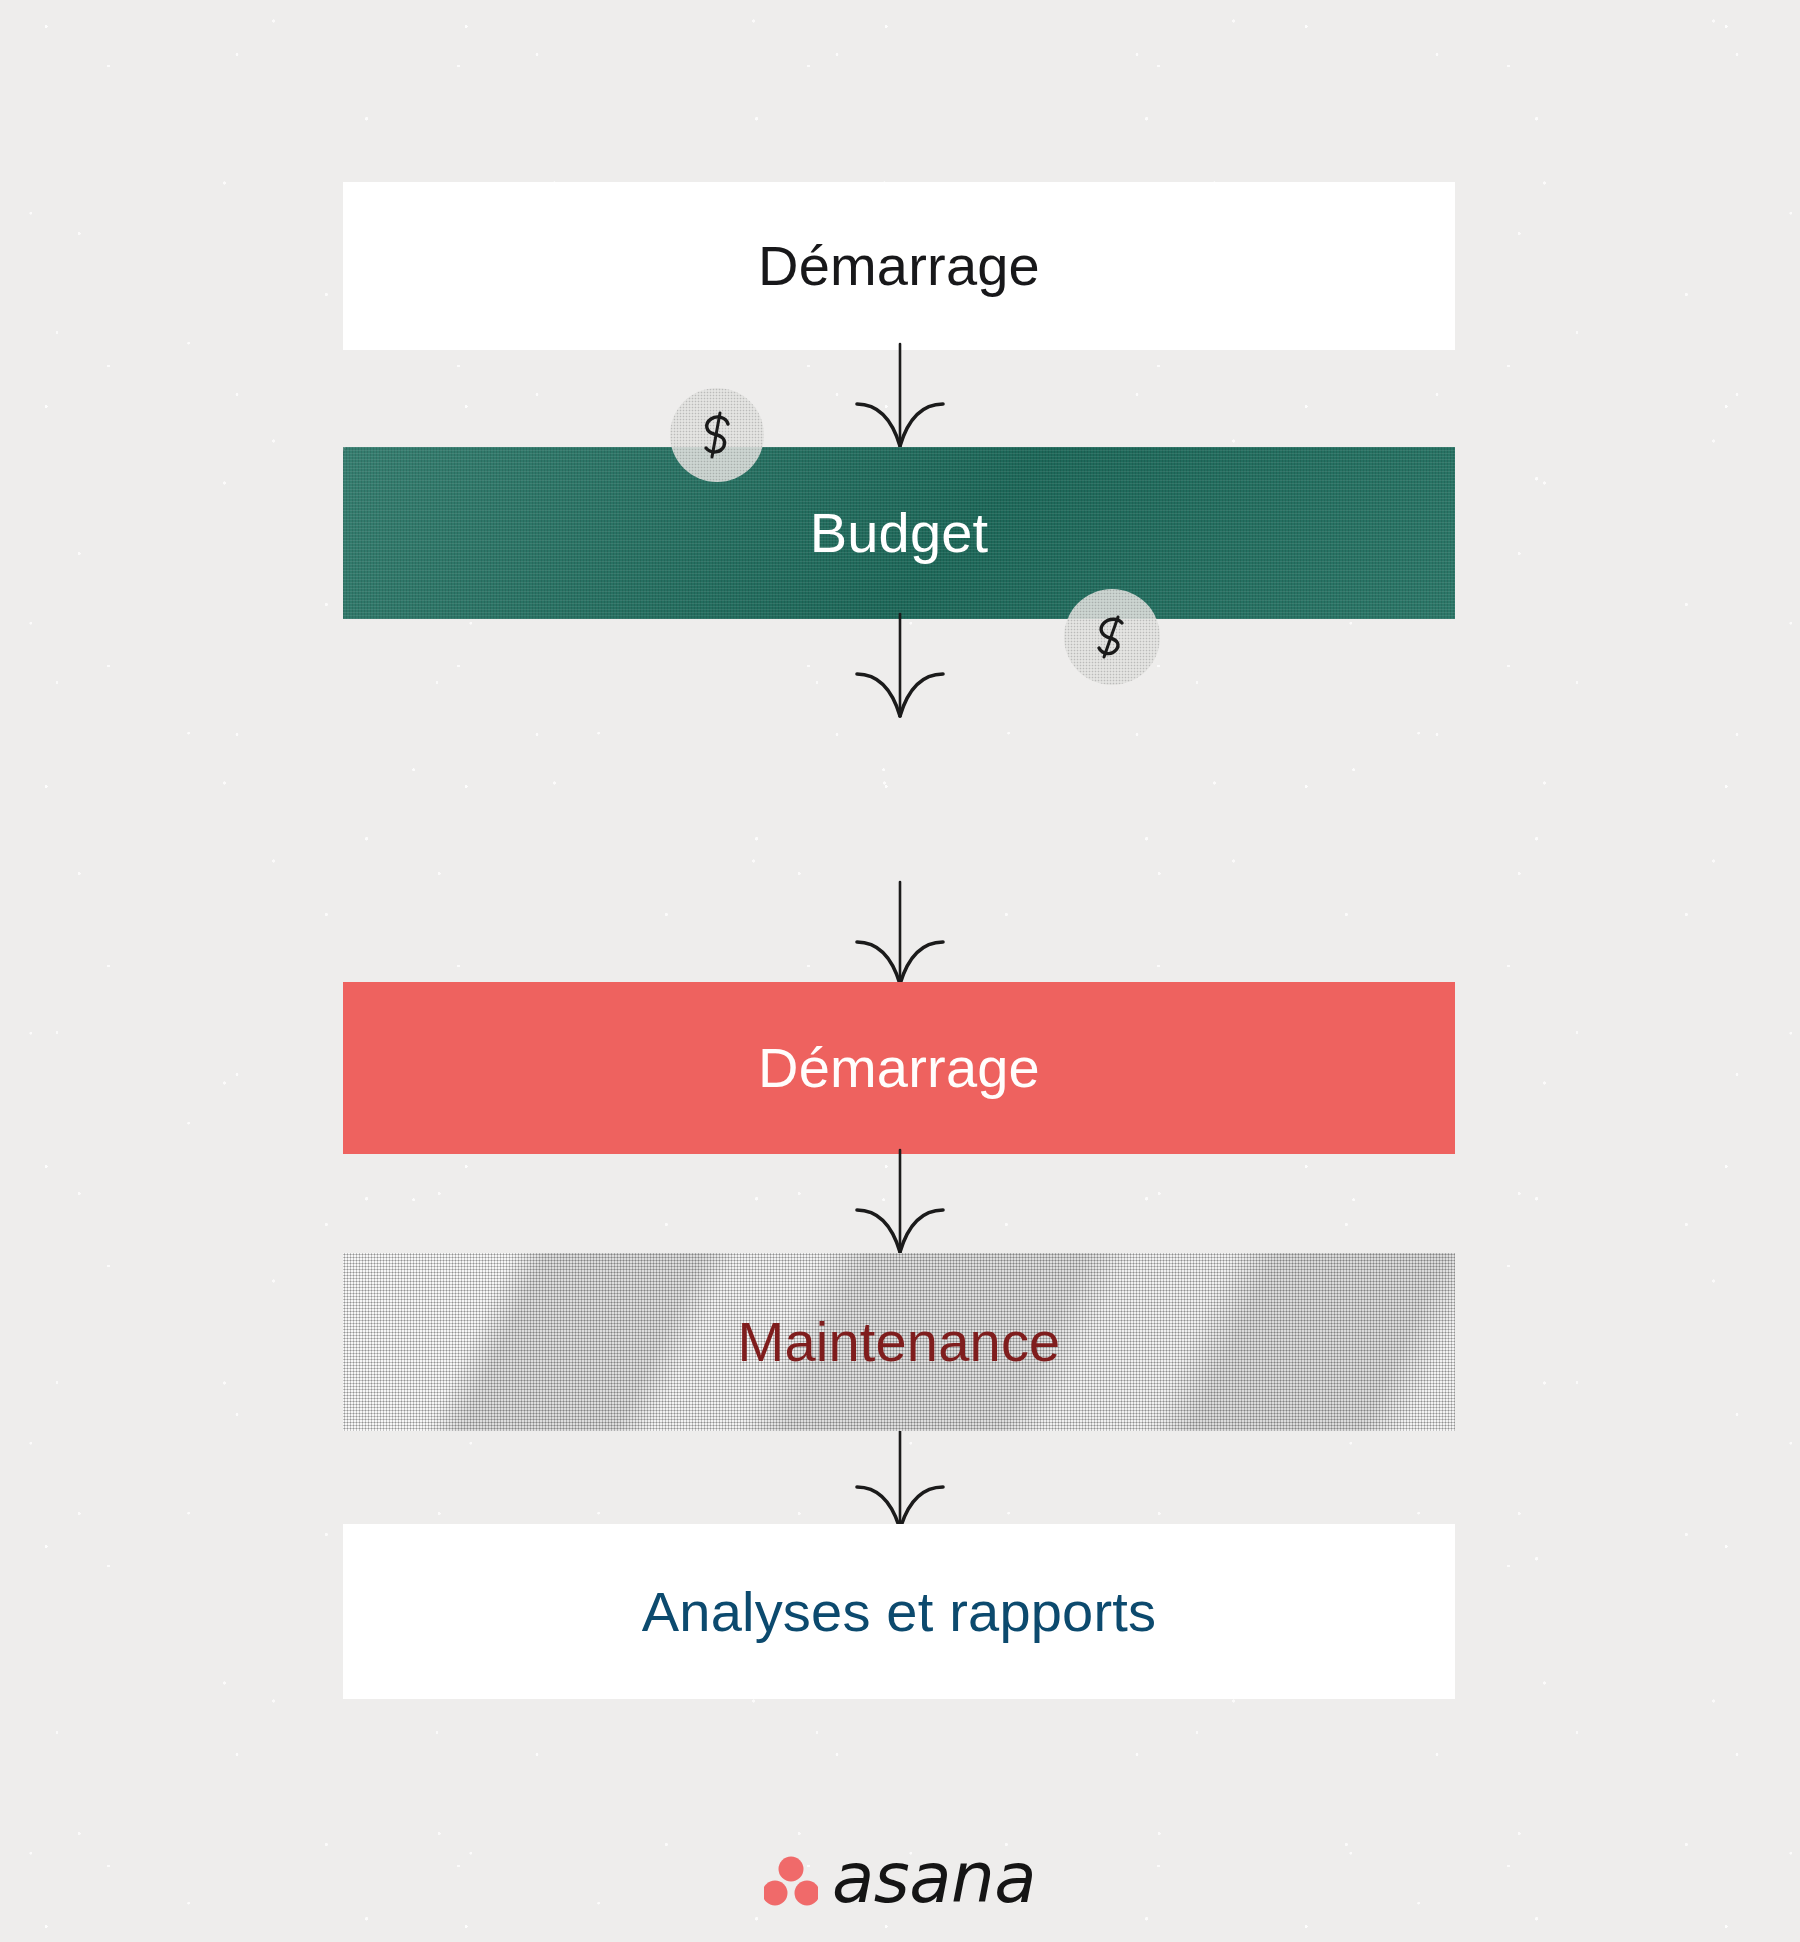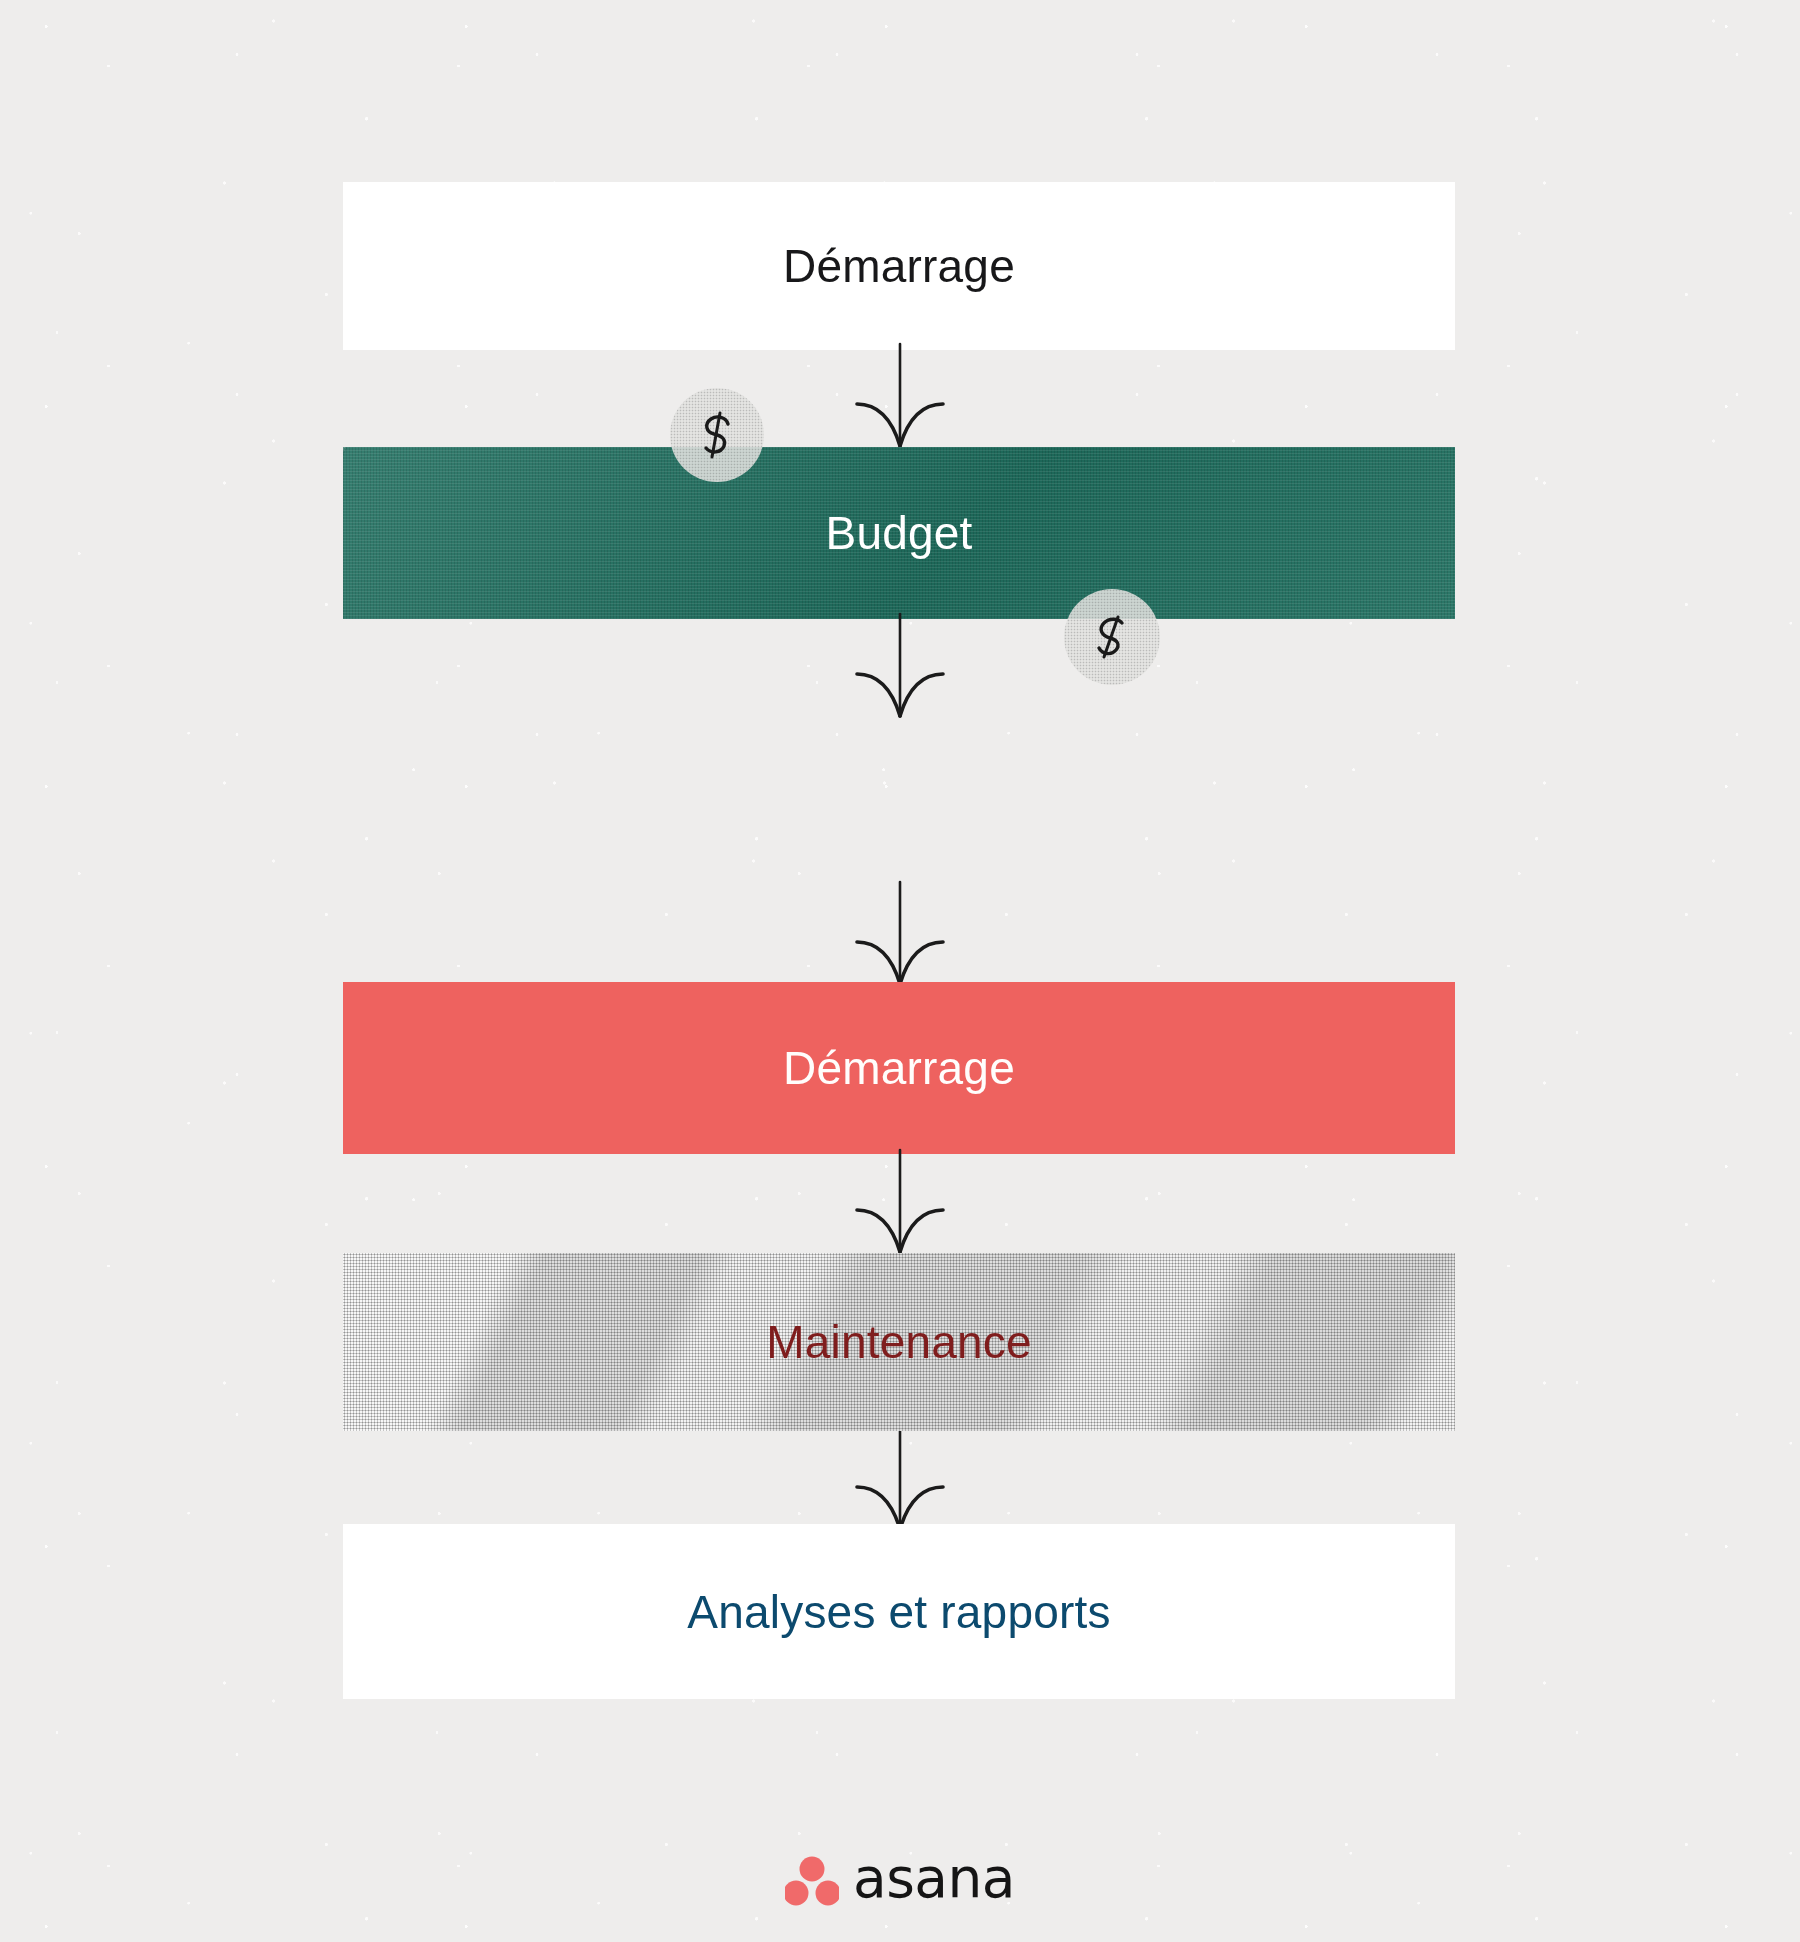--- a/index.html
+++ b/index.html
@@ -46,21 +46,21 @@
     width: 1112px;
     display: flex;
     align-items: center;
     justify-content: center;
     box-sizing: border-box;
     overflow: hidden;
   }
   .node .label {
     position: relative;
     z-index: 3;
-    font-size: 46px;
+    font-size: 56px;
     font-weight: 400;
     letter-spacing: .2px;
     line-height: 1;
     white-space: nowrap;
   }
 
   
   #node-start {
     top: 182px;
     height: 168px;
@@ -187,28 +187,29 @@
     left: 0;
     top: 1838px;
     width: 1800px;
     height: 86px;
     display: flex;
     align-items: center;
     justify-content: center;
     gap: 14px;
   }
   #logo .wordmark {
-    font-size: 55px;
+    font-size: 69px;
     font-weight: 400;
     letter-spacing: -.5px;
     color: #151515;
     line-height: 1;
     font-family: "DejaVu Sans", sans-serif;
     position: relative;
     top: -3px;
+    font-style: italic;
   }
 </style>
 </head>
 <body>
 
 <div id="canvas">
 
   <div class="node" id="node-start">
     <span class="label">Démarrage</span>
   </div>

